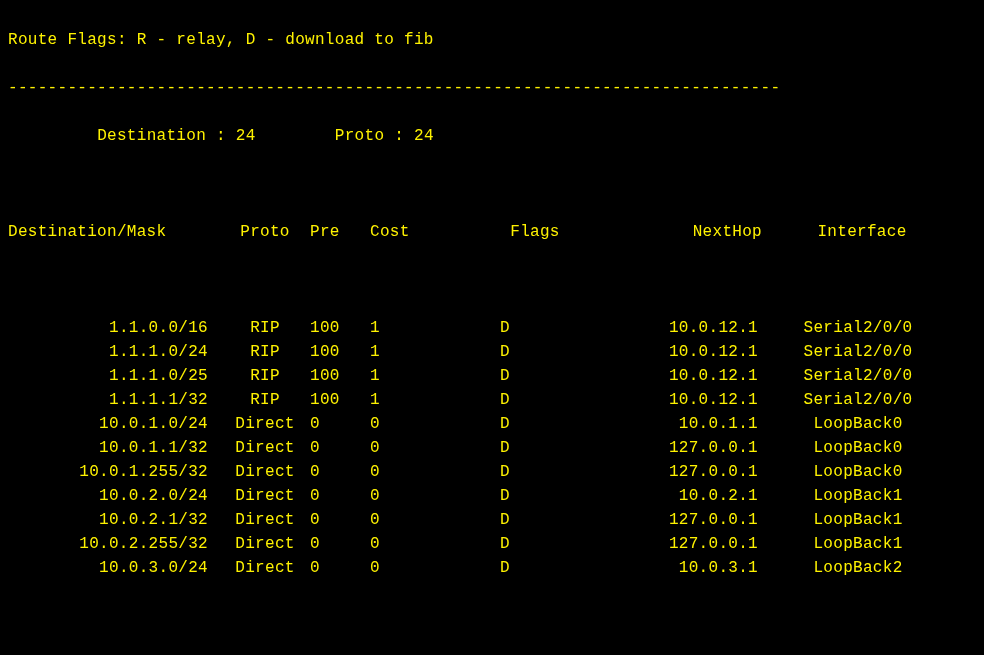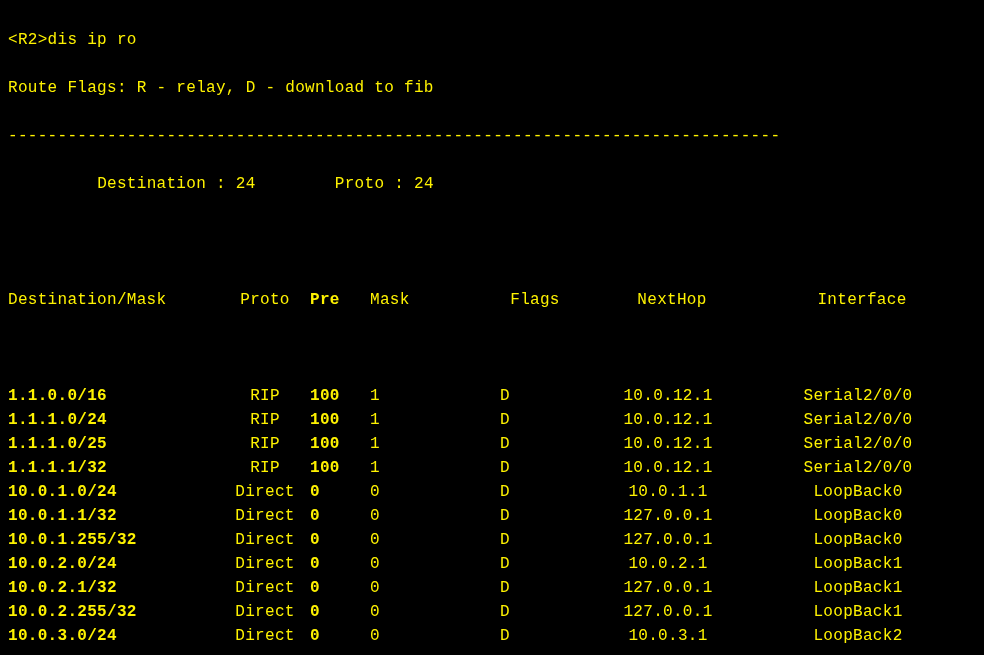--- a/index.html
+++ b/index.html
@@ -13,35 +13,34 @@
   .terminal {
     font-family: "Consolas", "Menlo", "Courier New", monospace;
     font-size: 16px;
     line-height: 24px;
     color: #fef200; 
     white-space: pre;
     padding: 4px 8px;
     letter-spacing: 0.3px;
   }
   .row span { display:inline-block; }
-  .c-dest  { width: 200px; text-align: left; padding-right: 12px; font-weight: bold; }
+  .c-dest  { width: 200px; text-align: right; padding-right: 12px; }
   .c-proto { width: 90px;  text-align: center; }
-  .c-pre   { width: 60px;  text-align: left; font-weight: bold; }
+  .c-pre   { width: 60px;  text-align: left; }
   .c-cost  { width: 130px; text-align: left; }
   .c-flags { width: 70px;  text-align: left; }
-  .c-nh    { width: 180px; text-align: center; padding-left: 8px; }
+  .c-nh    { width: 180px; text-align: right; padding-left: 8px; }
   .c-if    { width: 200px; text-align: center; }
-  .h-dest  { width: 200px; text-align: left;  padding-right: 12px; margin-top: 20px; }
+  .h-dest  { width: 200px; text-align: left;  padding-right: 12px; }
   .h-flags { width: 70px;  text-align: center; padding-right:4px;}
 </style>
 </head>
 <body>
 
 <div class="terminal">
-<div><span>&lt;R2&gt;</span><span>dis ip ro</span></div>
 <div>Route Flags: R - relay, D - download to fib</div>
 <div>------------------------------------------------------------------------------</div>
 <div>         <span>Destination :</span> <span>24</span>        <span>Proto :</span> <span>24</span></div>
 <div>&nbsp;</div>
-<div class="row"><span class="h-dest">Destination/Mask</span><span class="c-proto">Proto</span><span class="c-pre">Pre</span><span class="c-cost">Mask</span><span class="h-flags">Flags</span><span class="c-nh">NextHop</span><span class="c-if">Interface</span></div>
+<div class="row"><span class="h-dest">Destination/Mask</span><span class="c-proto">Proto</span><span class="c-pre">Pre</span><span class="c-cost">Cost</span><span class="h-flags">Flags</span><span class="c-nh">NextHop</span><span class="c-if">Interface</span></div>
 <div>&nbsp;</div>
 <div id="routes-body"><div class="row"><span class="c-dest">1.1.0.0/16</span><span class="c-proto">RIP</span><span class="c-pre">100</span><span class="c-cost">1</span><span class="c-flags">D</span><span class="c-nh">10.0.12.1</span><span class="c-if">Serial2/0/0</span></div><div class="row"><span class="c-dest">1.1.1.0/24</span><span class="c-proto">RIP</span><span class="c-pre">100</span><span class="c-cost">1</span><span class="c-flags">D</span><span class="c-nh">10.0.12.1</span><span class="c-if">Serial2/0/0</span></div><div class="row"><span class="c-dest">1.1.1.0/25</span><span class="c-proto">RIP</span><span class="c-pre">100</span><span class="c-cost">1</span><span class="c-flags">D</span><span class="c-nh">10.0.12.1</span><span class="c-if">Serial2/0/0</span></div><div class="row"><span class="c-dest">1.1.1.1/32</span><span class="c-proto">RIP</span><span class="c-pre">100</span><span class="c-cost">1</span><span class="c-flags">D</span><span class="c-nh">10.0.12.1</span><span class="c-if">Serial2/0/0</span></div><div class="row"><span class="c-dest">10.0.1.0/24</span><span class="c-proto">Direct</span><span class="c-pre">0</span><span class="c-cost">0</span><span class="c-flags">D</span><span class="c-nh">10.0.1.1</span><span class="c-if">LoopBack0</span></div><div class="row"><span class="c-dest">10.0.1.1/32</span><span class="c-proto">Direct</span><span class="c-pre">0</span><span class="c-cost">0</span><span class="c-flags">D</span><span class="c-nh">127.0.0.1</span><span class="c-if">LoopBack0</span></div><div class="row"><span class="c-dest">10.0.1.255/32</span><span class="c-proto">Direct</span><span class="c-pre">0</span><span class="c-cost">0</span><span class="c-flags">D</span><span class="c-nh">127.0.0.1</span><span class="c-if">LoopBack0</span></div><div class="row"><span class="c-dest">10.0.2.0/24</span><span class="c-proto">Direct</span><span class="c-pre">0</span><span class="c-cost">0</span><span class="c-flags">D</span><span class="c-nh">10.0.2.1</span><span class="c-if">LoopBack1</span></div><div class="row"><span class="c-dest">10.0.2.1/32</span><span class="c-proto">Direct</span><span class="c-pre">0</span><span class="c-cost">0</span><span class="c-flags">D</span><span class="c-nh">127.0.0.1</span><span class="c-if">LoopBack1</span></div><div class="row"><span class="c-dest">10.0.2.255/32</span><span class="c-proto">Direct</span><span class="c-pre">0</span><span class="c-cost">0</span><span class="c-flags">D</span><span class="c-nh">127.0.0.1</span><span class="c-if">LoopBack1</span></div><div class="row"><span class="c-dest">10.0.3.0/24</span><span class="c-proto">Direct</span><span class="c-pre">0</span><span class="c-cost">0</span><span class="c-flags">D</span><span class="c-nh">10.0.3.1</span><span class="c-if">LoopBack2</span></div></div>
 </div>
 
 </body></html>

